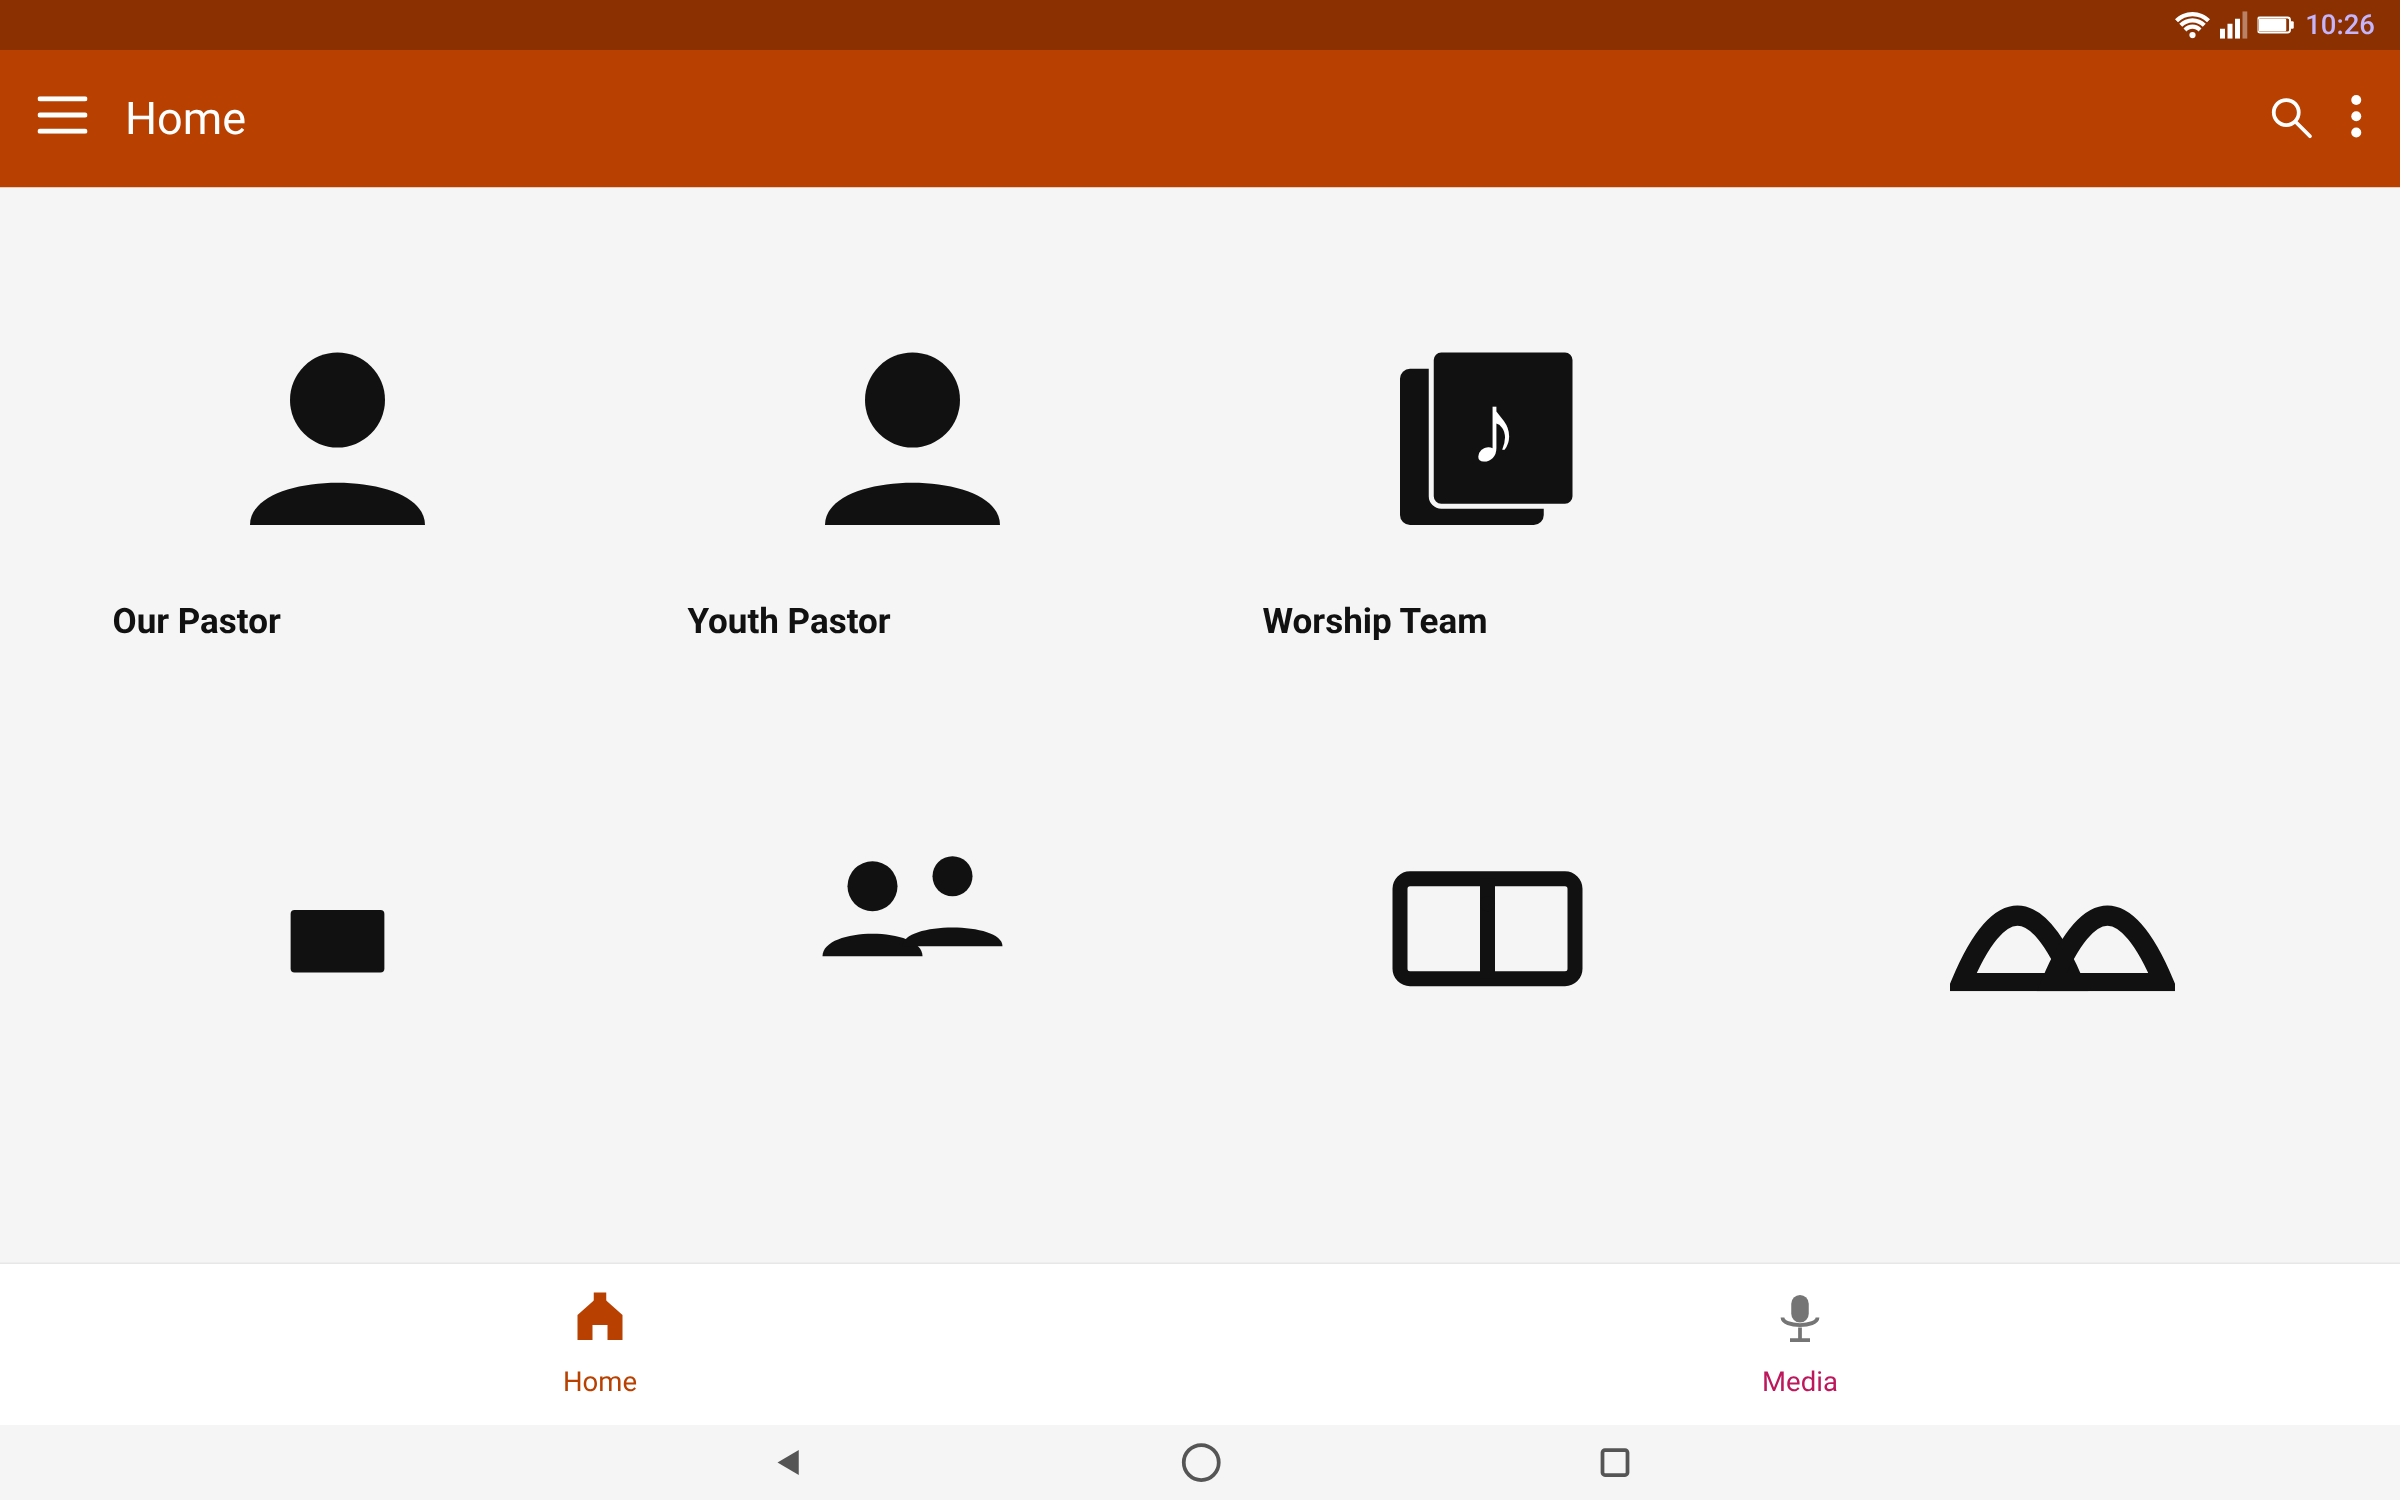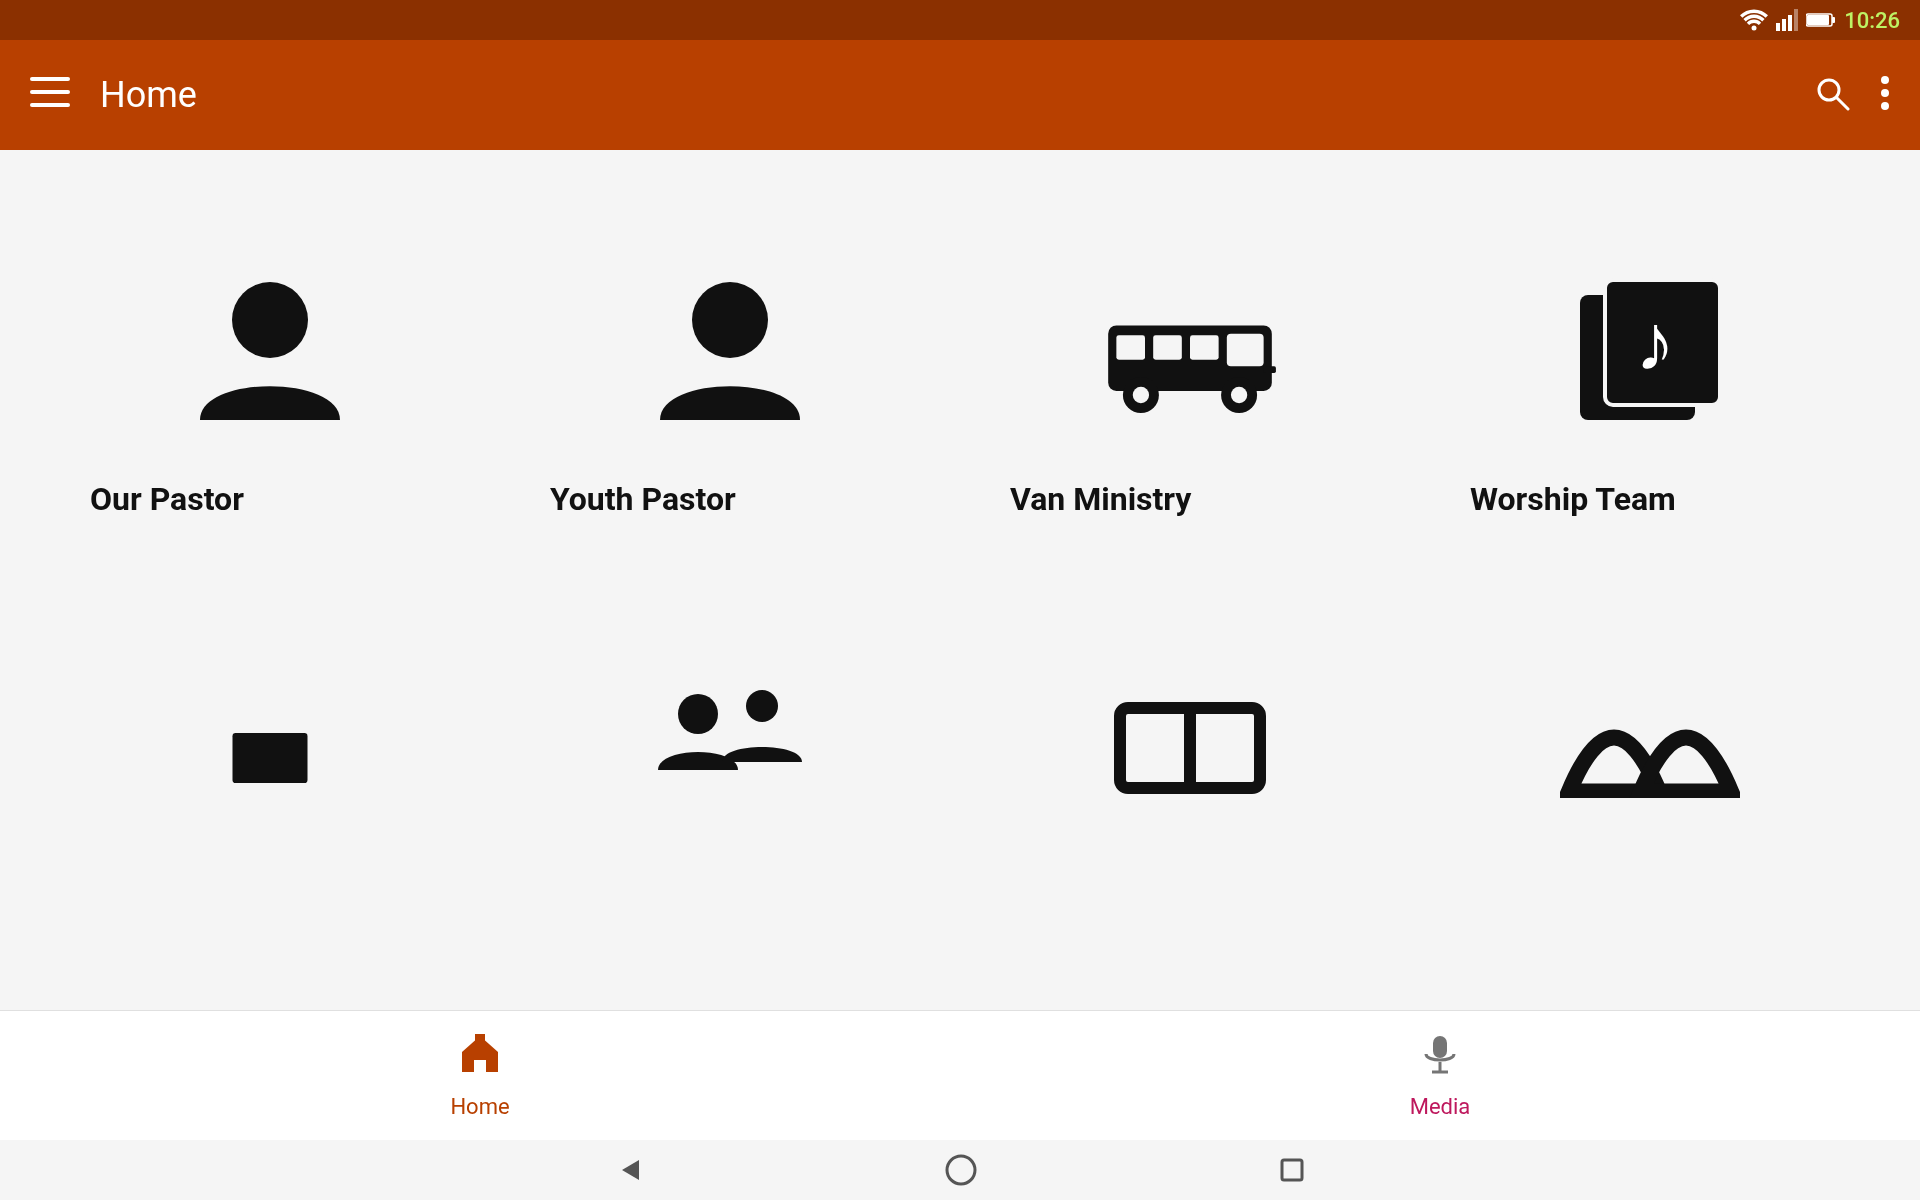--- a/index.html
+++ b/index.html
@@ -29,21 +29,21 @@
       gap: 12px;
     }
 
     .status-bar-icons {
       display: flex;
       align-items: center;
       gap: 8px;
     }
 
     .status-time {
-      color: #bef264;
+      color: #c4b5fd;
       font-size: 22px;
       font-weight: 500;
     }
 
     
     .app-bar {
       width: 100%;
       height: 110px;
       background: #B84000;
       display: flex;
@@ -100,21 +100,21 @@
     .grid-item-icon {
       width: 100%;
       display: flex;
       justify-content: center;
       align-items: center;
       margin-bottom: 30px;
       height: 200px;
     }
 
     .grid-item-label {
-      font-size: 32px;
+      font-size: 28px;
       font-weight: 700;
       color: #111111;
       padding-left: 10px;
     }
 
     
     .person-icon svg {
       width: 160px;
       height: 160px;
     }
@@ -289,42 +289,20 @@
     <div class="grid-item">
       <div class="grid-item-icon person-icon">
         <svg viewBox="0 0 160 160" fill="#111111" xmlns="http://www.w3.org/2000/svg">
           <circle cx="80" cy="50" r="38"></circle>
           <path d="M10 150 C10 105 150 105 150 150"></path>
         </svg>
       </div>
       <span class="grid-item-label">Youth Pastor</span>
     </div>
 
-    <div class="grid-item">
-      <div class="grid-item-icon van-icon">
-        <svg viewBox="0 0 220 160" fill="#111111" xmlns="http://www.w3.org/2000/svg">
-
-          <rect x="10" y="50" width="200" height="80" rx="10"></rect>
-
-          <rect x="155" y="60" width="45" height="40" rx="5" fill="#f5f5f5"></rect>
-
-          <rect x="20" y="62" width="35" height="30" rx="3" fill="#f5f5f5"></rect>
-          <rect x="65" y="62" width="35" height="30" rx="3" fill="#f5f5f5"></rect>
-          <rect x="110" y="62" width="35" height="30" rx="3" fill="#f5f5f5"></rect>
-
-          <circle cx="50" cy="135" r="22" fill="#111111"></circle>
-          <circle cx="50" cy="135" r="10" fill="#f5f5f5"></circle>
-          <circle cx="170" cy="135" r="22" fill="#111111"></circle>
-          <circle cx="170" cy="135" r="10" fill="#f5f5f5"></circle>
-
-          <rect x="200" y="100" width="15" height="8" rx="2"></rect>
-        </svg>
-      </div>
-      <span class="grid-item-label">Van Ministry</span>
-    </div>
 
     <div class="grid-item">
       <div class="grid-item-icon music-icon">
         <svg viewBox="0 0 160 160" fill="#111111" xmlns="http://www.w3.org/2000/svg">
 
           <rect x="10" y="25" width="115" height="125" rx="8" fill="#111111"></rect>
 
           <rect x="35" y="10" width="115" height="125" rx="8" fill="#111111" stroke="#f5f5f5" stroke-width="4"></rect>
 
           <text x="65" y="100" font-size="80" fill="white" font-family="Arial">♪</text>

